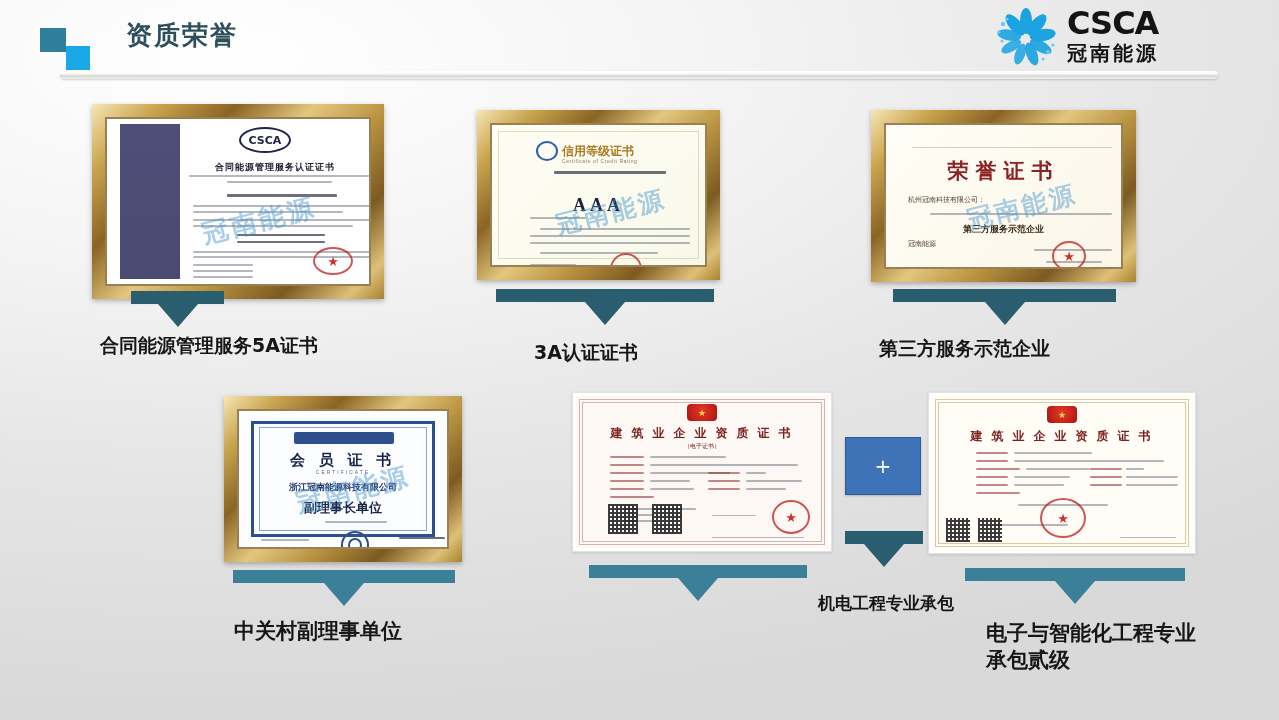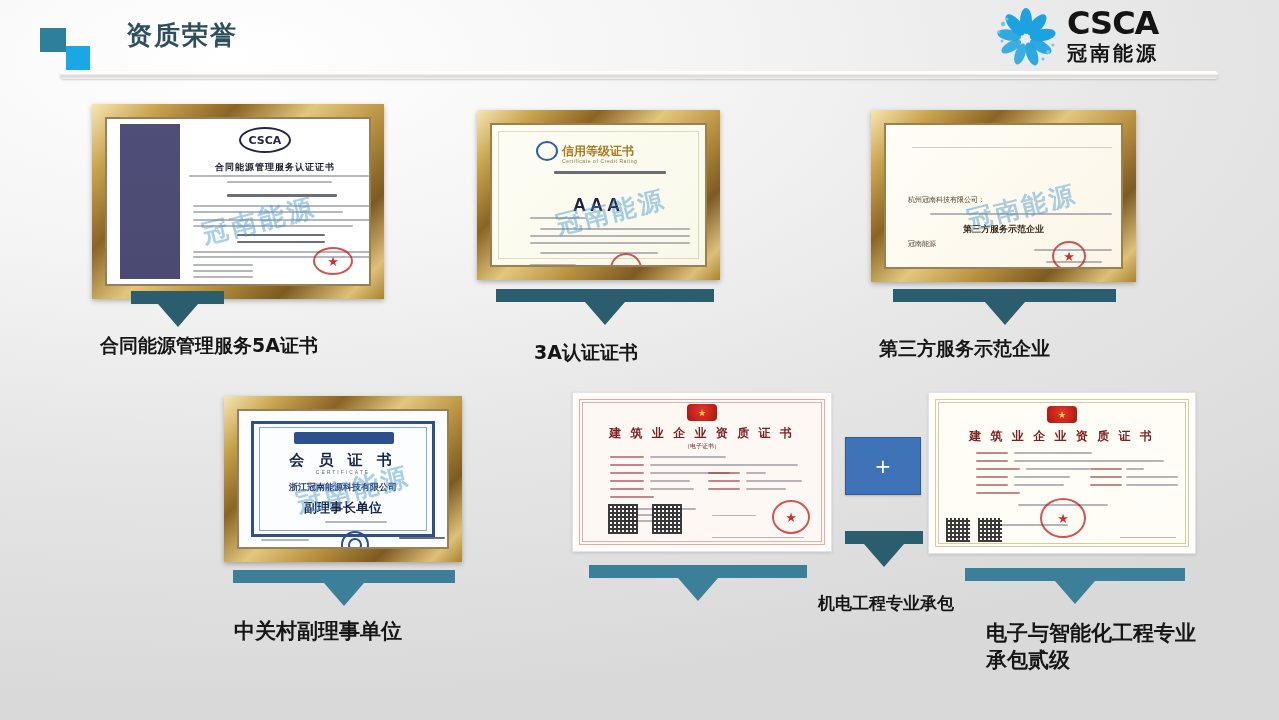--- a/index.html
+++ b/index.html
@@ -78,21 +78,21 @@
 
   .paper { position: absolute; inset: 0; }
 
   
   .ln { position: absolute; background: #7a7a86; opacity: .55; height: 2px; border-radius: 1px; }
   .ln.dk { background: #303040; opacity: .7; }
   .ln.rd { background: #8a2b2b; opacity: .55; }
 
   .cert-title {
     position: absolute; left: 0; right: 0; text-align: center;
-    font-family: Liberation Sans, sans-serif; font-weight: 700;
+    font-family: Liberation Serif, serif; font-weight: 700;
     color: #1b1b30; white-space: nowrap;
   }
   .cert-title.red { color: #8d2222; }
   .cert-title.gold {
     color: #a8791d;
     text-shadow: 0 1px 0 rgba(255,255,255,.6);
   }
 
   .watermark {
     position: absolute; left: 50%; top: 50%;
@@ -265,20 +265,21 @@
   <div class="arrow" style="left:496px; top:289px; width:218px;">
     <div class="bar" style="background:#2a5d6e;"></div>
     <div class="tip" style="border-top:23px solid #2a5d6e;"></div>
   </div>
   <div class="caption" style="left:534px; top:340px; width:280px; font-size:19px;">3A认证证书</div>
 
   <div class="cert frame-gold" style="left:871px; top:110px; width:265px; height:172px;">
     <div class="inner-bevel" style="background:#fffdf5;">
       <div class="paper" style="background:linear-gradient(135deg,#fffdf6,#fbf6e8);">
         <span class="ln" style="left:26px;top:22px;width:200px;height:1px;opacity:.35;"></span>
+        <div class="cert-title red" style="top:32px;font-size:21px;letter-spacing:7px;">荣誉证书</div>
         <div style="position:absolute;left:22px;top:70px;font-size:7px;color:#4a3a2a;font-family:'DejaVu Sans',sans-serif;">杭州冠南科技有限公司：</div>
         <span class="ln" style="left:44px;top:88px;width:182px;"></span>
         <div style="position:absolute;left:0;right:0;top:98px;text-align:center;font-size:9px;font-weight:700;color:#3a2a18;font-family:'DejaVu Sans',sans-serif;">第三方服务示范企业</div>
         <div style="position:absolute;left:22px;top:114px;font-size:7px;color:#4a3a2a;font-family:'DejaVu Sans',sans-serif;">冠南能源</div>
         <span class="ln" style="left:148px;top:124px;width:78px;height:1.5px;"></span>
         <span class="ln" style="left:160px;top:136px;width:56px;height:1.5px;"></span>
         <div class="seal" style="left:166px;top:116px;width:34px;height:30px;">
             <span class="star">★</span>
           </div>
         <div class="watermark" style="font-size:25px; left:58%; top:58%;">冠南能源</div>

